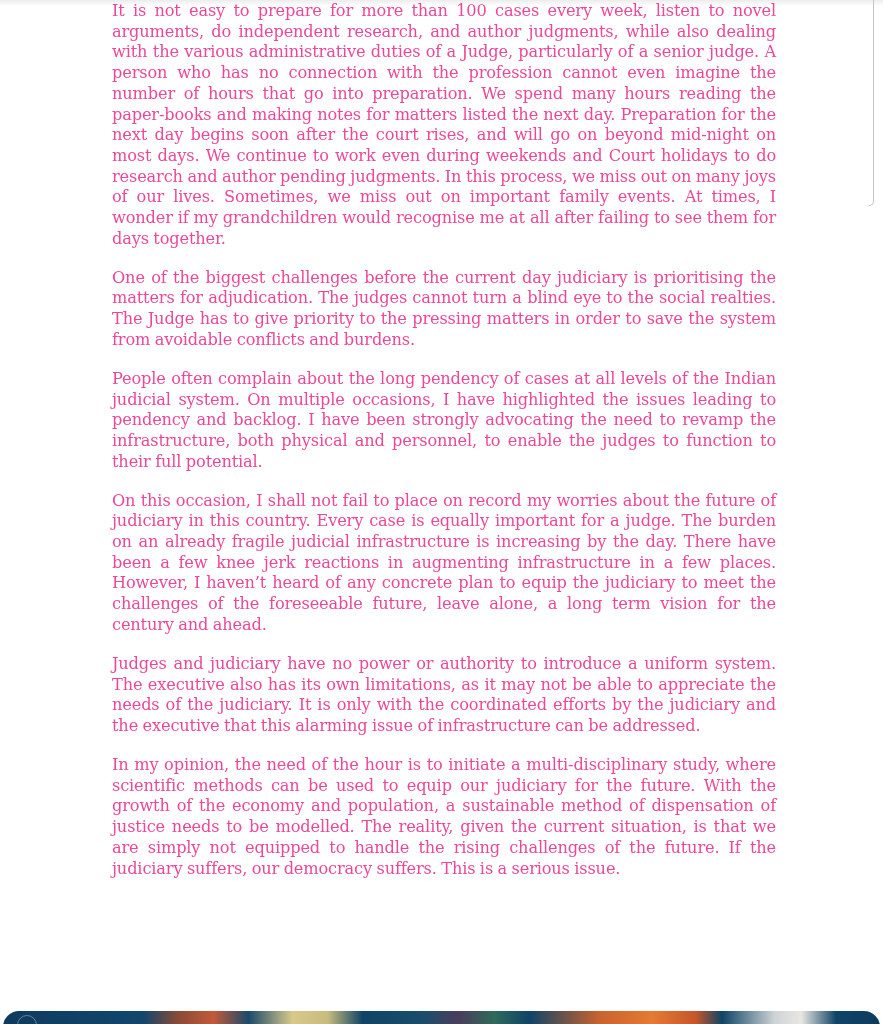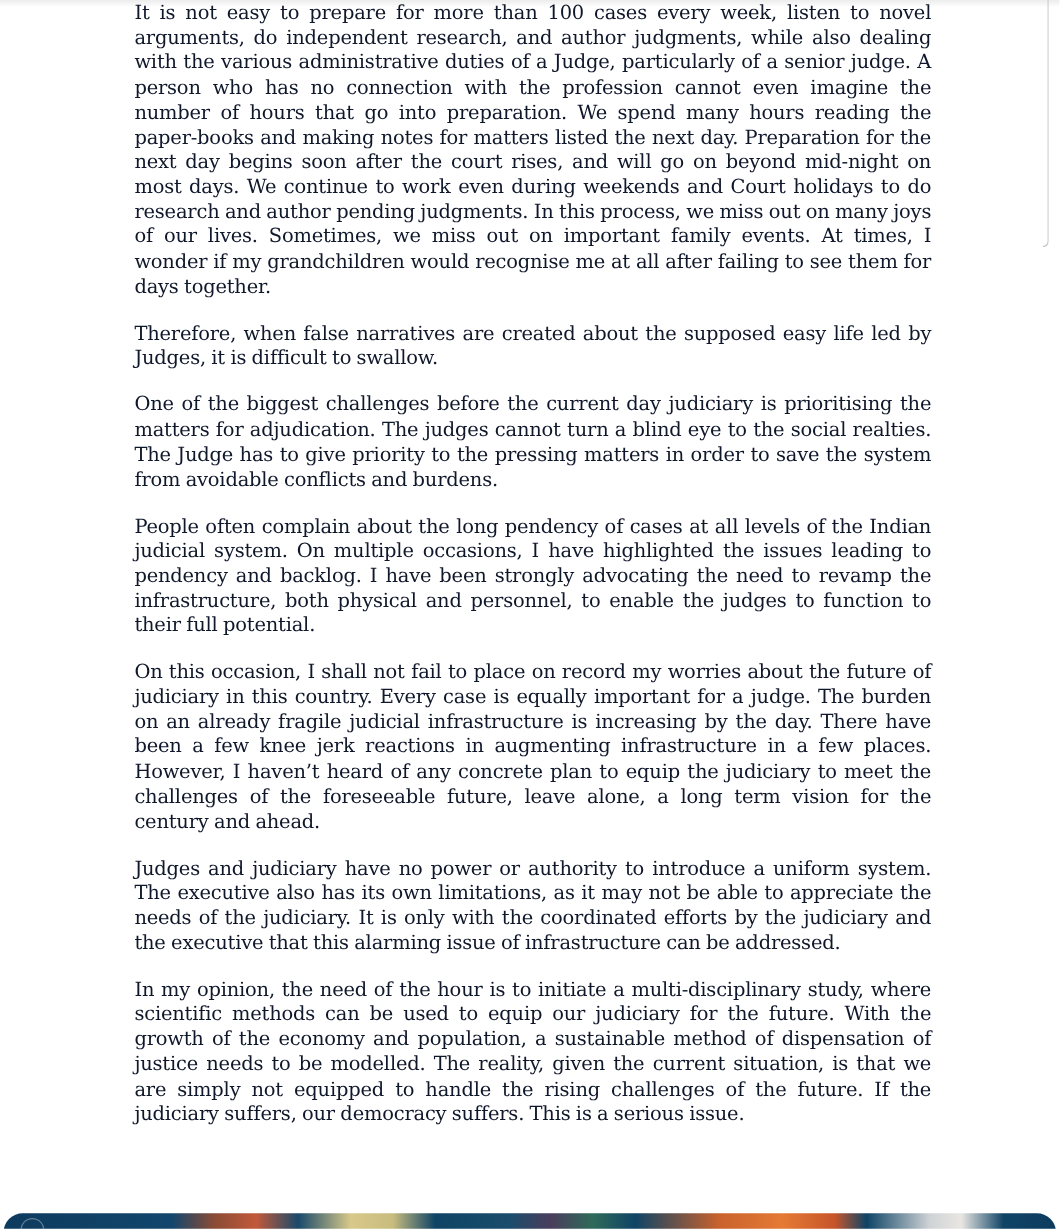--- a/index.html
+++ b/index.html
@@ -20,21 +20,21 @@
     background: linear-gradient(#ececec, rgba(255,255,255,0));
   }
   .page {
     position: absolute;
     left: 112px;
     top: 1px;
     width: 664px;
     font-family: "DejaVu Serif", "Liberation Serif", serif;
     font-size: 16.2px;
     line-height: 20.7px;
-    color: #0f172a;
+    color: #ec4899;
     letter-spacing: -0.15px;
   }
   .para {
     margin: 0 0 18.3px 0;
     text-align: justify;
     text-align-last: left;
     hyphens: none;
     word-spacing: -0.5px;
   }
   .scrollbar {
@@ -72,21 +72,20 @@
     border-radius: 50%;
   }
 </style>
 </head>
 <body>
 
 <div class="top-shade"></div>
 
 <div class="page">
   <p class="para">It is not easy to prepare for more than 100 cases every week, listen to novel arguments, do independent research, and author judgments, while also dealing with the various administrative duties of a Judge, particularly of a senior judge. A person who has no connection with the profession cannot even imagine the number of hours that go into preparation. We spend many hours reading the paper-books and making notes for matters listed the next day. Preparation for the next day begins soon after the court rises, and will go on beyond mid-night on most days. We continue to work even during weekends and Court holidays to do research and author pending judgments. In this process, we miss out on many joys of our lives. Sometimes, we miss out on important family events. At times, I wonder if my grandchildren would recognise me at all after failing to see them for days together.</p>
-  <p class="para">Therefore, when false narratives are created about the supposed easy life led by Judges, it is difficult to swallow.</p>
   <p class="para">One of the biggest challenges before the current day judiciary is prioritising the matters for adjudication. The judges cannot turn a blind eye to the social realties. The Judge has to give priority to the pressing matters in order to save the system from avoidable conflicts and burdens.</p>
   <p class="para">People often complain about the long pendency of cases at all levels of the Indian judicial system.  On multiple occasions, I have highlighted the issues leading to pendency and backlog. I have been strongly advocating the need to revamp the infrastructure, both physical and personnel, to enable the judges to function to their full potential.</p>
   <p class="para">On this occasion, I shall not fail to place on record my worries about the future of judiciary in this country. Every case is equally important for a judge. The burden on an already fragile judicial infrastructure is increasing by the day. There have been a few knee jerk reactions in augmenting infrastructure in a few places. However, I haven’t heard of any concrete plan to equip the judiciary to meet the challenges of the foreseeable future, leave alone, a long term vision for the century and ahead.</p>
   <p class="para">Judges and judiciary have no power or authority to introduce a uniform system. The executive also has its own limitations, as it may not be able to appreciate the needs of the judiciary. It is only with the coordinated efforts by the judiciary and the executive that this alarming issue of infrastructure can be addressed.</p>
   <p class="para">In my opinion, the need of the hour is to initiate a multi-disciplinary study, where scientific methods can be used to equip our judiciary for the future. With the growth of the economy and population, a sustainable method of dispensation of justice needs to be modelled. The reality, given the current situation, is that we are simply not equipped to handle the rising challenges of the future. If the judiciary suffers, our democracy suffers. This is a serious issue.</p>
 </div>
 
 <div class="scrollbar"></div>
 
 <div class="banner">

